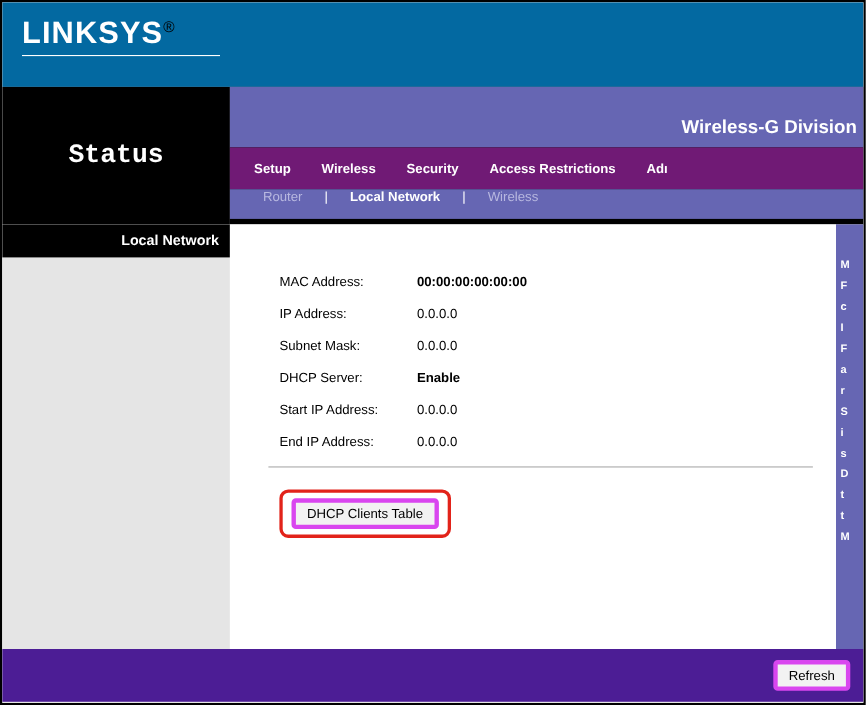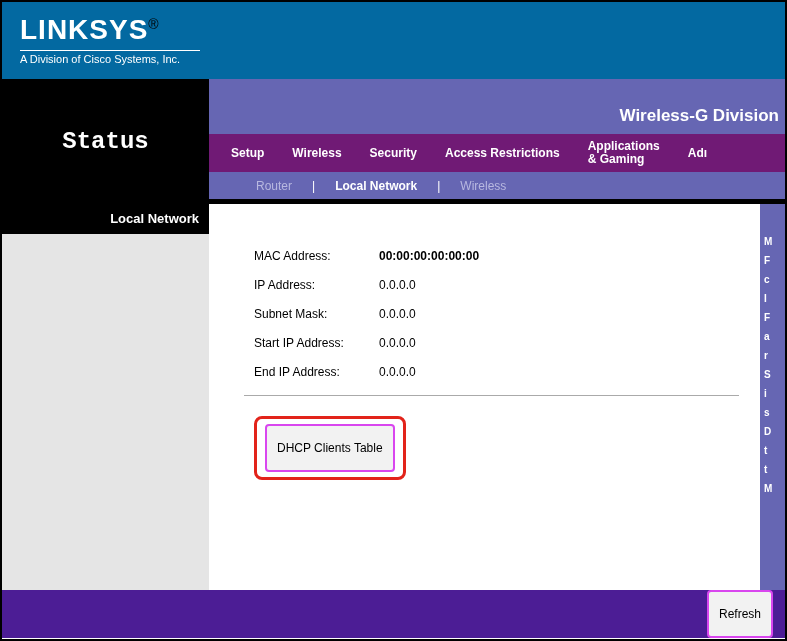--- a/index.html
+++ b/index.html
@@ -100,22 +100,22 @@
   .nav-item.apps {
     line-height: 1.1;
     text-align: left;
   }
   .subnav-row {
     background: #6666b3;
     color: #fff;
     font-size: 12px;
     height: 27px;
     display: flex;
-    align-items: center;
-    padding-left: 29px;
+    align-items: flex-start;
+    padding-left: 12px;
   }
   .subnav-item {
     padding: 0 18px;
     cursor: pointer;
   }
   .subnav-sep {
     color: #fff;
     padding: 0 2px;
   }
   .subnav-item.dim { color: #b8b8e0; }
@@ -168,23 +168,23 @@
   }
   .dhcp-btn-wrap {
     display: inline-block;
     border: 3px solid #e2231a;
     border-radius: 8px;
     padding: 5px 8px;
   }
   button.ui-btn {
     font-family: Arial, sans-serif;
     font-size: 12px;
-    padding: 15px 10px;
+    padding: 3px 10px;
     background: #f2f2f2;
-    border: 2px solid #d946ef;
+    border: 4px solid #d946ef;
     border-radius: 4px;
     cursor: pointer;
   }
   .right-col {
     width: 25px;
     background: #6666b3;
     color: #fff;
     font-size: 10px;
     font-weight: bold;
     padding: 30px 2px 0 4px;
@@ -204,39 +204,34 @@
     width: 100%;
   }
 </style>
 </head>
 <body>
 
 <div class="top-band">
   <div>
     <span class="logo-text">LINKSYS</span><span class="logo-reg">®</span>
     <div class="logo-rule"></div>
-    <div class="logo-sub">A Division of Cisco Systems, Inc.</div>
   </div>
 </div>
 
 <div class="title-row">
   <div class="title-left">
     <div class="title-left-inner">Status</div>
   </div>
   <div class="title-right">
     <div class="product-bar">Wireless-G Division</div>
     <div class="nav-row">
       <div class="nav-item">Setup</div>
       <div class="nav-item">Wireless</div>
       <div class="nav-item">Security</div>
       <div class="nav-item">Access Restrictions</div>
-      <div class="nav-item apps">
-        <div>Applications</div>
-        <div>&amp; Gaming</div>
-      </div>
       <div class="nav-item">Adı</div>
     </div>
     <div class="subnav-row">
       <span class="subnav-item dim">Router</span>
       <span class="subnav-sep">|</span>
       <span class="subnav-item active">Local Network</span>
       <span class="subnav-sep">|</span>
       <span class="subnav-item dim">Wireless</span>
     </div>
   </div>
@@ -252,20 +247,24 @@
       <div class="info-label">MAC Address:</div>
       <div class="info-value bold">00:00:00:00:00:00</div>
     </div>
     <div class="info-row">
       <div class="info-label">IP Address:</div>
       <div class="info-value">0.0.0.0</div>
     </div>
     <div class="info-row">
       <div class="info-label">Subnet Mask:</div>
       <div class="info-value">0.0.0.0</div>
+    </div>
+    <div class="info-row">
+      <div class="info-label">DHCP Server:</div>
+      <div class="info-value bold">Enable</div>
     </div>
     <div class="info-row">
       <div class="info-label">Start IP Address:</div>
       <div class="info-value">0.0.0.0</div>
     </div>
     <div class="info-row">
       <div class="info-label">End IP Address:</div>
       <div class="info-value">0.0.0.0</div>
     </div>
 

